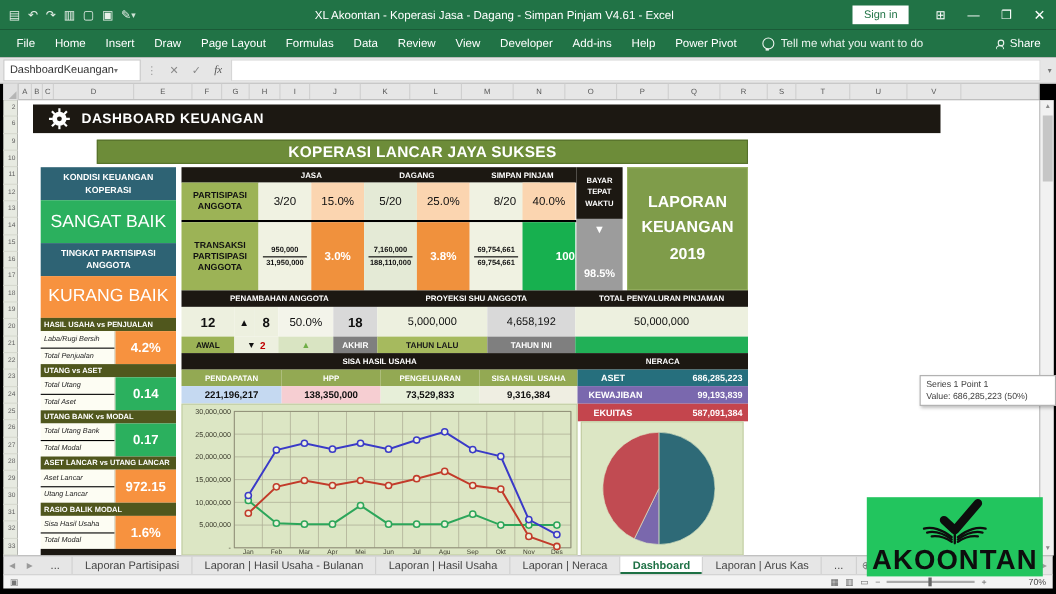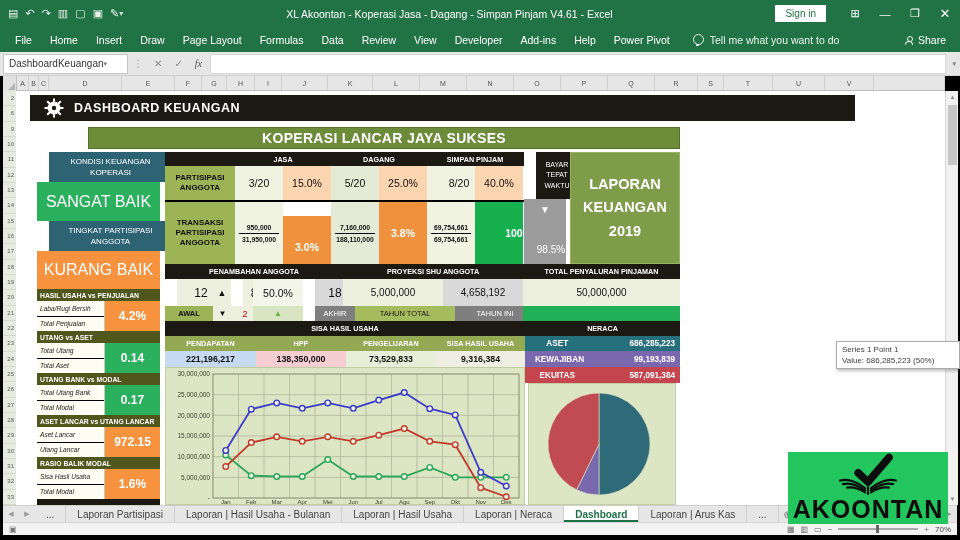--- a/index.html
+++ b/index.html
@@ -1,21 +1,21 @@
 <!DOCTYPE html>
 <html><head>
 <meta charset="utf-8">
 <style>
   html,body{margin:0;padding:0;background:#000;}
   body{font-family:"Liberation Sans",sans-serif;}
   #app{position:relative;width:960px;height:540px;background:#000;overflow:hidden;}
   .abs{position:absolute;box-sizing:border-box;}
   .c{display:flex;align-items:center;justify-content:center;text-align:center;}
   .col{display:flex;flex-direction:column;}
-  .b{font-weight:normal;margin-left:12px;}
+  .b{font-weight:bold;}
 
   
   .titlebar{left:0;top:0;width:960px;height:27px;background:#217346;display:flex;align-items:center;color:#fff;}
   .qat{display:flex;align-items:center;gap:7px;padding-left:8px;}
   .qicon{font-size:11px;color:#e8f0ea;cursor:default;}
   .qcaret{font-size:8px;color:#cfe3d6;}
   .title{flex:1;text-align:center;font-size:10.5px;color:#fff;white-space:nowrap;overflow:hidden;}
   .signin{background:#fff;color:#217346;border:none;font-size:10px;padding:3px 10px;margin-right:14px;font-family:inherit;}
   .winctrl{display:flex;align-items:center;gap:0;}
   .wicon{width:30px;height:22px;display:flex;align-items:center;justify-content:center;font-size:11px;color:#fff;}
@@ -102,21 +102,21 @@
   .stab{display:flex;align-items:center;padding:0 11px;font-size:10px;color:#444;border-right:1px solid #cfcfcf;white-space:nowrap;}
   .stab.active{background:#fff;color:#1e7145;font-weight:bold;box-shadow:inset 0 -2px 0 #1e7145;}
   .addtab{width:18px;display:flex;align-items:center;justify-content:center;font-size:10px;color:#777;}
   .hscroll{flex:1;background:#e6e6e6;}
   .statusbar{left:3px;top:522px;width:954px;height:13px;background:#f3f3f3;border-top:1px solid #d6d6d6;display:flex;align-items:center;}
   .sic{font-size:8px;color:#777;margin-left:6px;}
   .sright{margin-left:auto;display:flex;align-items:center;gap:6px;padding-right:6px;}
   .view{font-size:8px;color:#666;}
   .zslide{width:80px;height:2px;background:#ababab;position:relative;}
   .zthumb{position:absolute;left:38px;top:-3px;width:3px;height:8px;background:#666;}
-  .zpct{font-size:8px;color:#444;}
+  .zpct{font-size:8px;color:#444;margin-left:32px;}
 
   
   .logo{left:788px;top:452px;width:160px;height:72px;background:#22c55e;z-index:50;display:flex;flex-direction:column;align-items:center;justify-content:flex-end;}
   .logotext{font-size:25px;font-weight:bold;color:#0d0d0d;letter-spacing:1px;line-height:1;padding-bottom:2px;}
 </style>
 </head>
 <body>
 
 <div id="app">
 
@@ -320,21 +320,21 @@
   <div class="abs c cell peach" style="left:475px;top:166px;width:48px;height:34px;">40.0%</div>
 
   <div class="abs" style="left:165px;top:200px;width:359px;height:2px;background:#000;"></div>
 
   <div class="abs c pglabel" style="left:165px;top:202px;width:70px;height:62px;padding:0 4px;">TRANSAKSI PARTISIPASI ANGGOTA</div>
   <div class="abs frac lite" style="left:235px;top:202px;width:48px;height:62px;">
     <span class="fn">950,000</span>
     <span class="fl"></span>
     <span class="fn">31,950,000</span>
   </div>
-  <div class="abs c cell ornc" style="left:283px;top:216px;width:48px;height:62px;">3.0%</div>
+  <div class="abs c cell ornc" style="left:283px;top:202px;width:48px;height:62px;">3.0%</div>
   <div class="abs frac lite2" style="left:331px;top:202px;width:48px;height:62px;">
     <span class="fn">7,160,000</span>
     <span class="fl"></span>
     <span class="fn">188,110,000</span>
   </div>
   <div class="abs c cell ornc" style="left:379px;top:202px;width:48px;height:62px;">3.8%</div>
   <div class="abs frac lite" style="left:427px;top:202px;width:48px;height:62px;">
     <span class="fn">69,754,661</span>
     <span class="fl"></span>
     <span class="fn">69,754,661</span>
@@ -369,21 +369,21 @@
 
   <div class="abs c pglabel" style="left:165px;top:306px;width:48px;height:15px;font-size:7.5px;">AWAL</div>
   <div class="abs c beige" style="left:213px;top:306px;width:40px;height:15px;gap:4px;">
     <span style="font-size:8px;color:#111;">▼</span>
     <span class="b" style="font-size:9px;color:#c00000;">2</span>
   </div>
   <div class="abs c" style="left:253px;top:306px;width:50px;height:15px;background:#d9e4c2;">
     <span style="font-size:8px;color:#6fae46;">▲</span>
   </div>
   <div class="abs c gray2 b" style="left:303px;top:306px;width:40px;height:15px;font-size:7.5px;">AKHIR</div>
-  <div class="abs c olv b" style="left:343px;top:306px;width:100px;height:15px;font-size:7.5px;">TAHUN TOTAL</div>
+  <div class="abs c olv b" style="left:343px;top:306px;width:100px;height:15px;font-size:7.5px;">TAHUN LALU</div>
   <div class="abs c gray2 b" style="left:443px;top:306px;width:80px;height:15px;font-size:7.5px;">TAHUN INI</div>
   <div class="abs" style="left:523px;top:306px;width:157px;height:15px;background:#21b057;"></div>
 
   <div class="abs band" style="left:165px;top:321px;width:515px;height:15px;display:flex;">
     <div class="hseg" style="width:360px;">SISA HASIL USAHA</div>
     <div class="hseg" style="width:155px;">NERACA</div>
   </div>
   <div class="abs c shuhead" style="left:165px;top:336px;width:91px;height:15px;">PENDAPATAN</div>
   <div class="abs c shuhead" style="left:256px;top:336px;width:90px;height:15px;">HPP</div>
   <div class="abs c shuhead" style="left:346px;top:336px;width:90px;height:15px;">PENGELUARAN</div>

